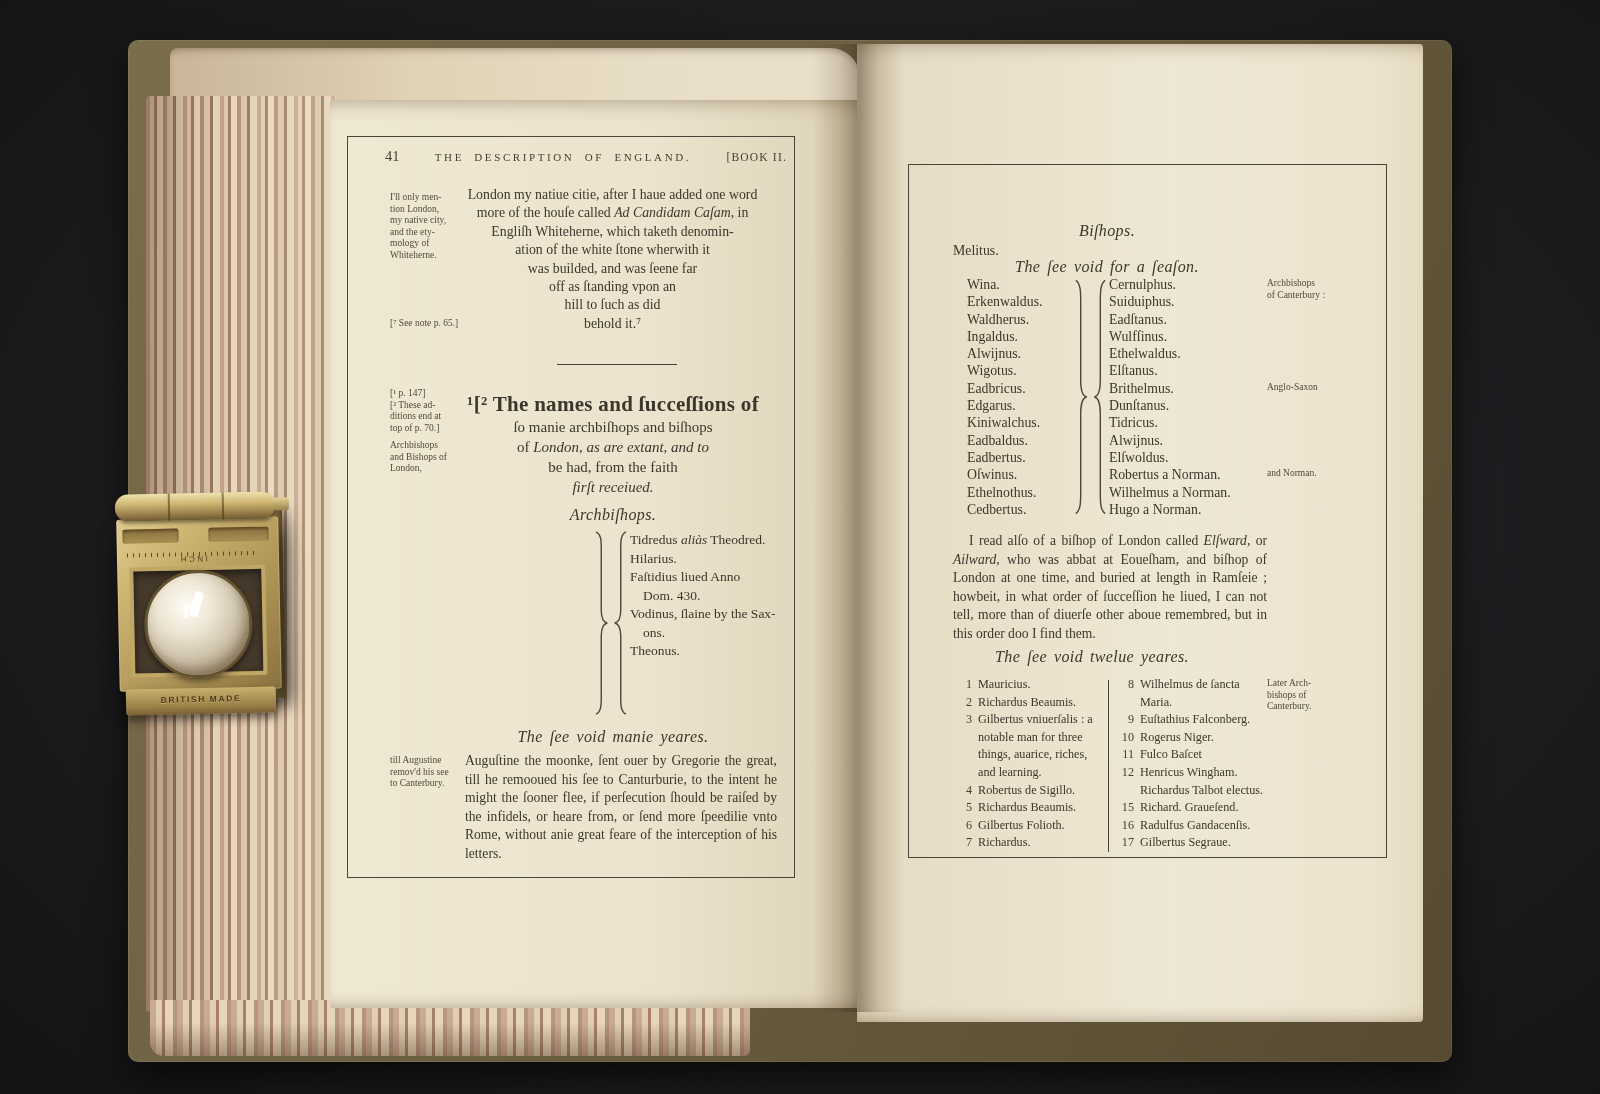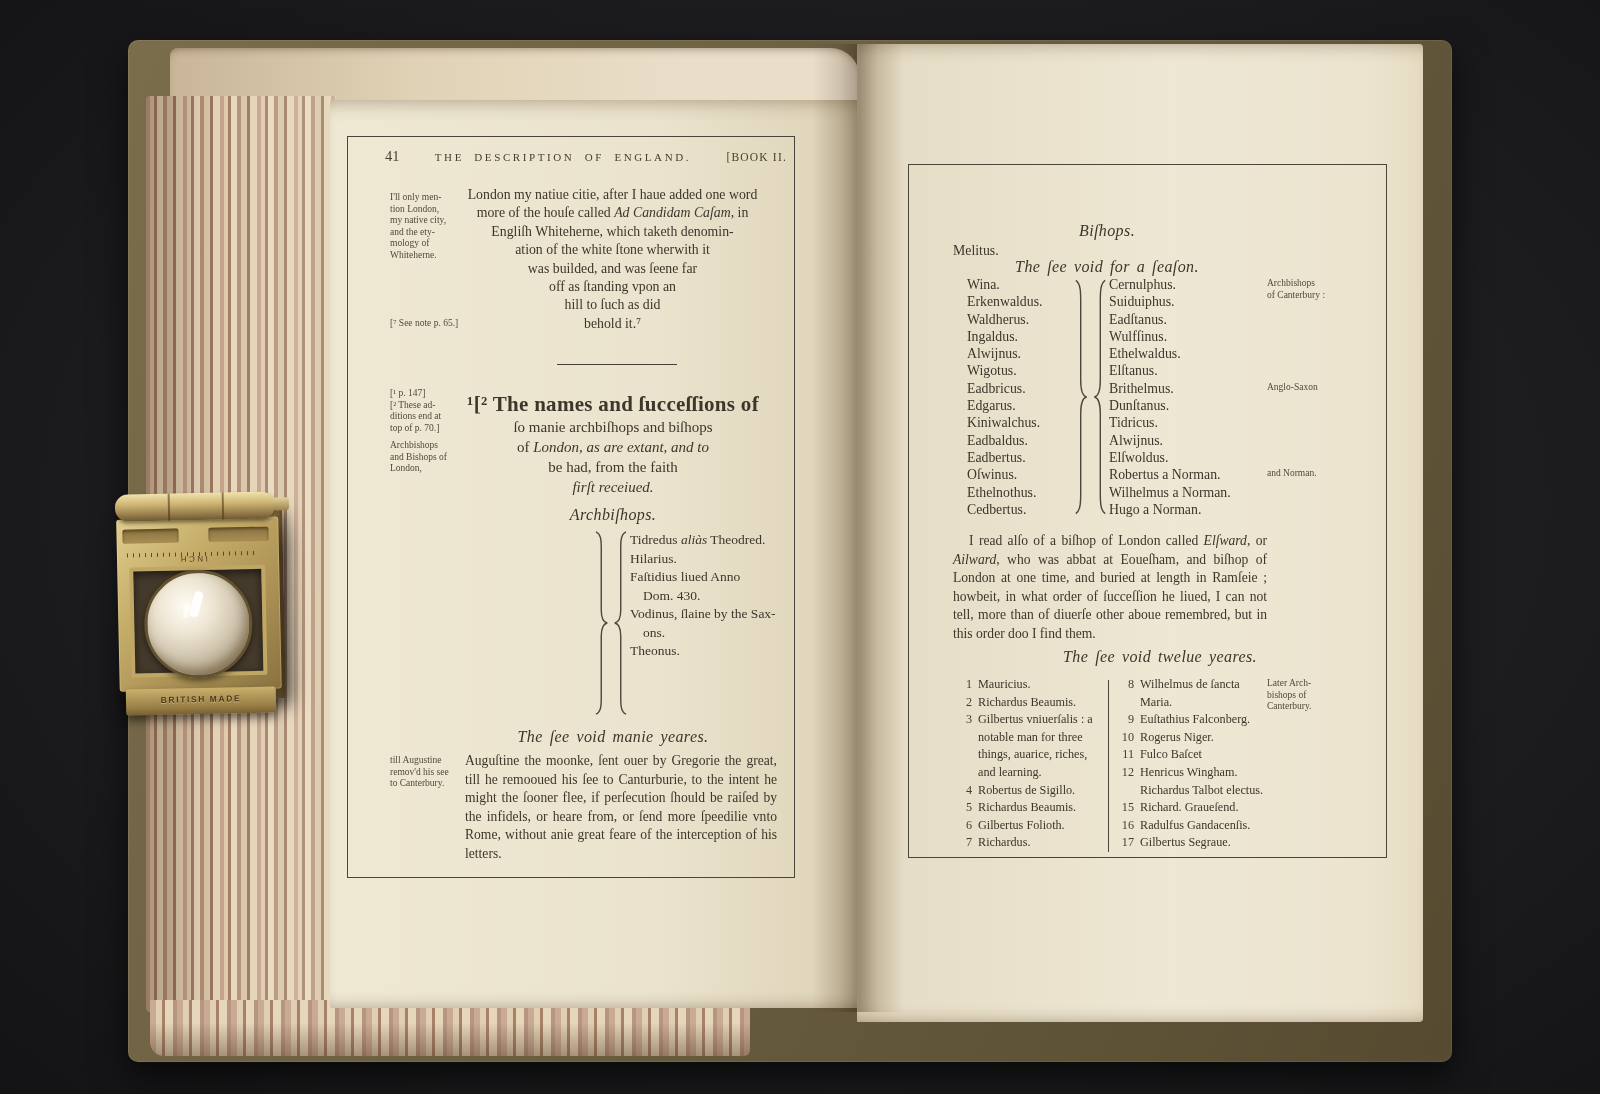--- a/index.html
+++ b/index.html
@@ -234,21 +234,21 @@
         <div class="entry">Hugo a Norman.</div>
       </div>
 
     <div class="abs note" style="left:410px;top:234px;width:110px;">Archbishops
 of Canterbury :</div>
     <div class="abs note" style="left:410px;top:338px;width:110px;">Anglo-Saxon</div>
     <div class="abs note" style="left:410px;top:424px;width:110px;">and Norman.</div>
 
     <div class="abs para" style="left:96px;top:488px;width:314px;text-indent:16px;"><span>I read alſo of a biſhop of London called </span><span class="it">Elſward</span><span>, or </span><span class="it">Ailward</span><span>, who was abbat at Eoueſham, and biſhop of London at one time, and buried at length in Ramſeie ; howbeit, in what order of ſucceſſion he liued, I can not tell, more than of diuerſe other aboue remembred, but in this order doo I find them.</span></div>
 
-    <div class="abs sect-head" style="left:100px;top:604px;width:300px;text-align:right;">The ſee void twelue yeares.</div>
+    <div class="abs sect-head" style="left:85px;top:604px;width:300px;">The ſee void twelue yeares.</div>
 
     <div class="abs" style="left:98px;top:632px;width:152px;">
         <div class="nrow">
           <span class="nnum">1</span>
           <span class="ntxt">Mauricius.</span>
         </div>
         <div class="nrow">
           <span class="nnum">2</span>
           <span class="ntxt">Richardus Beaumis.</span>
         </div>

